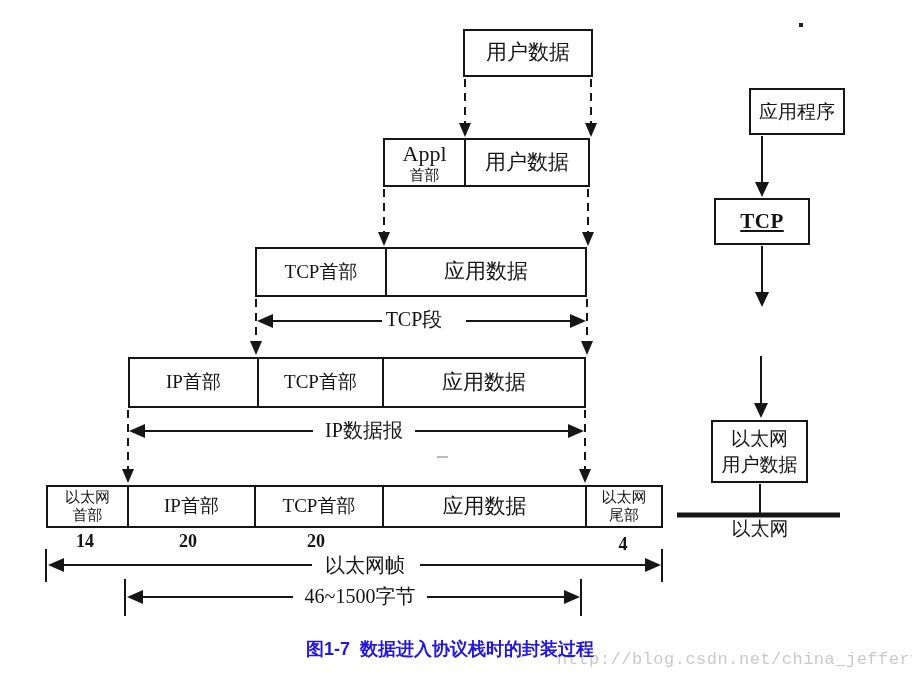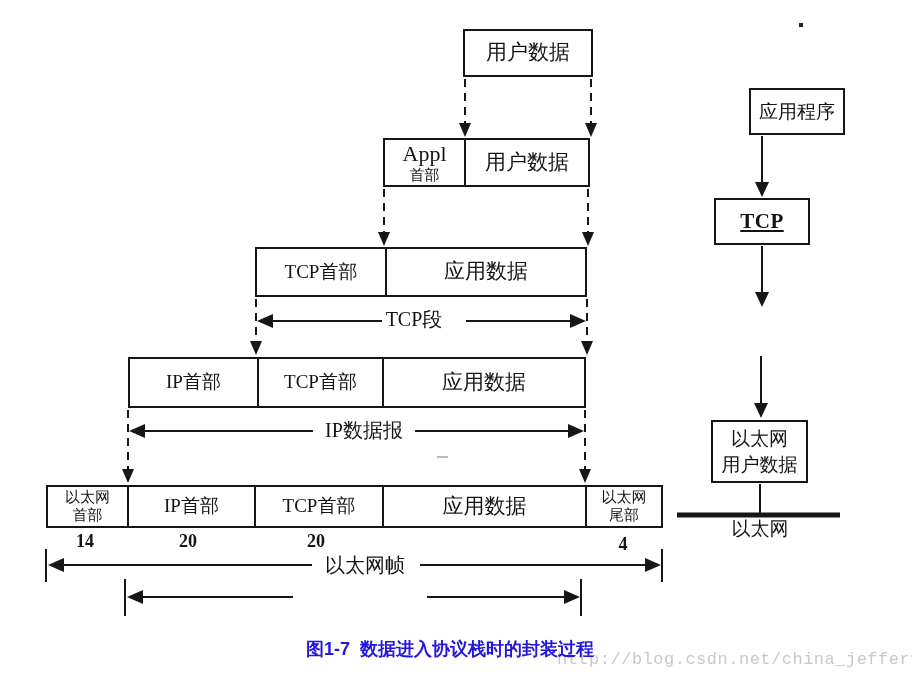--- a/index.html
+++ b/index.html
@@ -182,20 +182,21 @@
     </div>
   </div>
 
   <div class="num" style="left:60px;top:531px;width:50px;">14</div>
   <div class="num" style="left:163px;top:531px;width:50px;">20</div>
   <div class="num" style="left:291px;top:531px;width:50px;">20</div>
   <div class="num" style="left:598px;top:534px;width:50px;">4</div>
 
   <div class="lbl" style="left:315px;top:553px;width:100px;">以太网帧</div>
 
+  <div class="lbl" style="left:293px;top:584px;width:134px;">46~1500字节</div>
 
   <div class="stackbox" style="left:749px;top:88px;width:96px;height:47px;">应用程序</div>
 
   <div class="stackbox" style="left:714px;top:198px;width:96px;height:47px;">
     <span class="proto">TCP</span>
   </div>
 
 
   <div class="stackbox" style="left:711px;top:420px;width:97px;height:63px;">
     <span>以太网</span>

